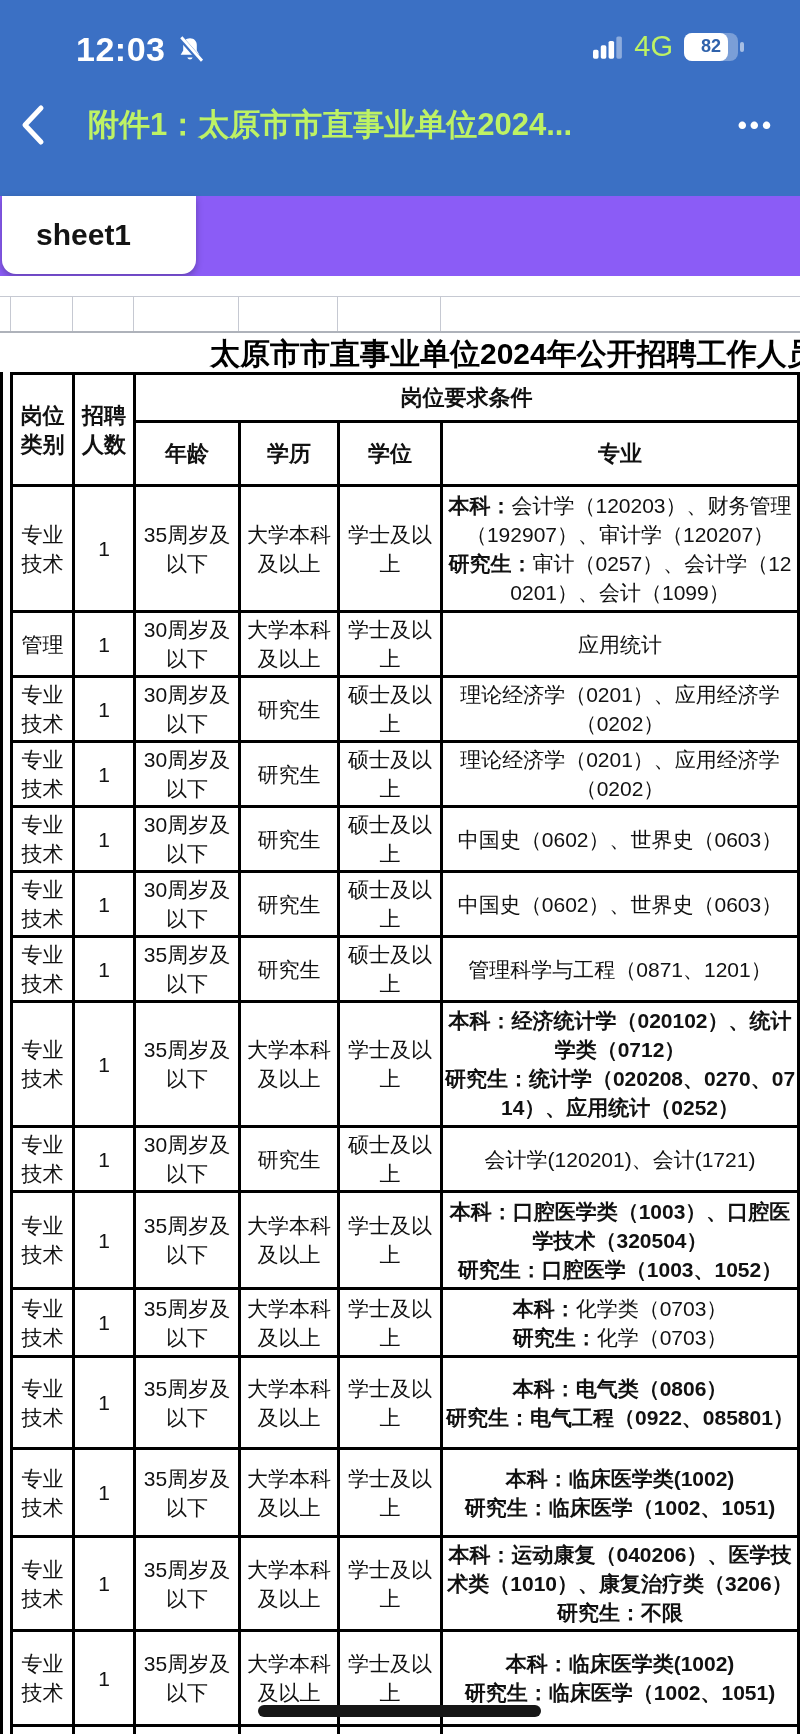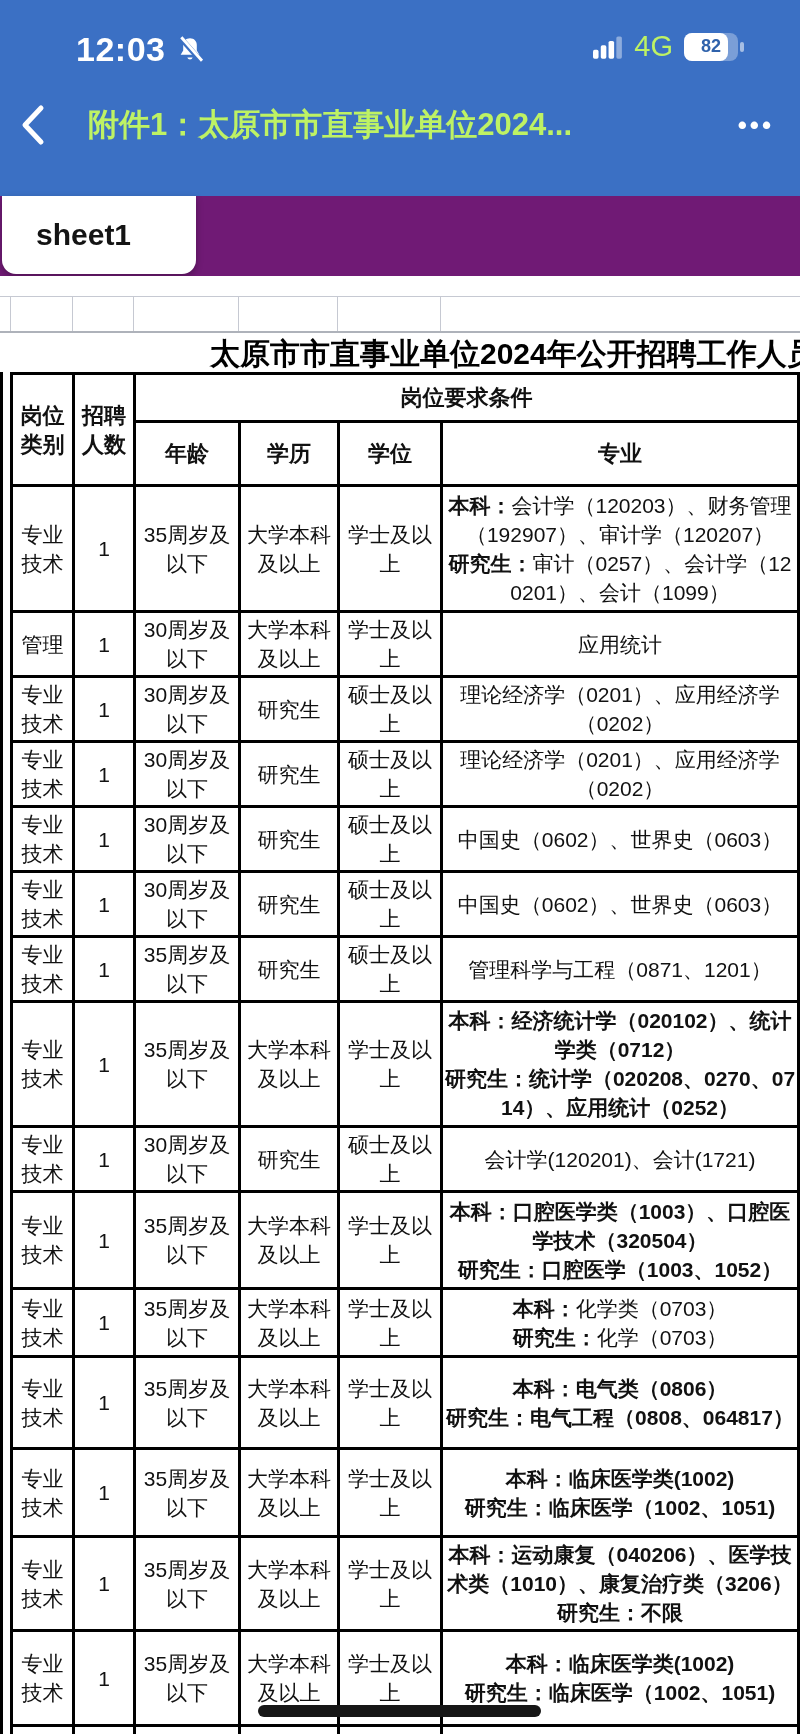--- a/index.html
+++ b/index.html
@@ -21,21 +21,21 @@
                  color:#2f62ab;font-size:18px;font-weight:bold;}
   .battery-nub{position:absolute;right:-6px;top:9px;width:4px;height:10px;border-radius:2px;
                background:rgba(255,255,255,.55);}
   .navbar{display:flex;align-items:center;padding:28px 26px 0 20px;}
   .nav-back{flex:0 0 auto;width:26px;height:42px;cursor:pointer;}
   .nav-title{flex:1 1 auto;margin-left:42px;color:#bef264;font-size:31px;font-weight:bold;
              white-space:nowrap;overflow:hidden;}
   .nav-more{flex:0 0 auto;color:#fff;font-size:26px;font-weight:bold;letter-spacing:3px;cursor:pointer;}
 
   
-  .tabbar{position:relative;width:800px;height:80px;background:#701a75;}
+  .tabbar{position:relative;width:800px;height:80px;background:#8b5cf6;}
   .sheet-tab{position:absolute;left:2px;top:0;width:194px;height:78px;background:#fff;
              border-radius:0 0 14px 14px;box-shadow:0 3px 7px rgba(0,0,0,.28);
              display:flex;align-items:center;cursor:pointer;}
   .sheet-tab span{margin-left:34px;font-size:30px;font-weight:bold;color:#141414;}
 
   
   .gridstrip{position:relative;width:800px;height:57px;background:#fff;}
   .g-h{position:absolute;left:0;right:0;height:1px;background:#c6c9d2;}
   .g-v{position:absolute;top:20px;bottom:0;width:1px;background:#c6c9d2;}
   .gridstrip .divider{position:absolute;left:0;right:0;bottom:0;height:2px;background:#aeb2ba;}
@@ -262,21 +262,21 @@
             </td>
           </tr>
           <tr style="height: 92px;">
             <td class="c-category">专业技术</td>
             <td class="c-count">1</td>
             <td class="c-age">35周岁及以下</td>
             <td class="c-education">大学本科及以上</td>
             <td class="c-degree">学士及以上</td>
             <td class="c-major">
               <div><b>本科：</b><span class="seg-b">电气类（0806）</span></div>
-              <div><b>研究生：</b><span class="seg-b">电气工程（0808、064817）</span></div>
+              <div><b>研究生：</b><span class="seg-b">电气工程（0922、085801）</span></div>
             </td>
           </tr>
           <tr style="height: 88px;">
             <td class="c-category">专业技术</td>
             <td class="c-count">1</td>
             <td class="c-age">35周岁及以下</td>
             <td class="c-education">大学本科及以上</td>
             <td class="c-degree">学士及以上</td>
             <td class="c-major">
               <div><b>本科：</b><span class="seg-b">临床医学类(1002)</span></div>

